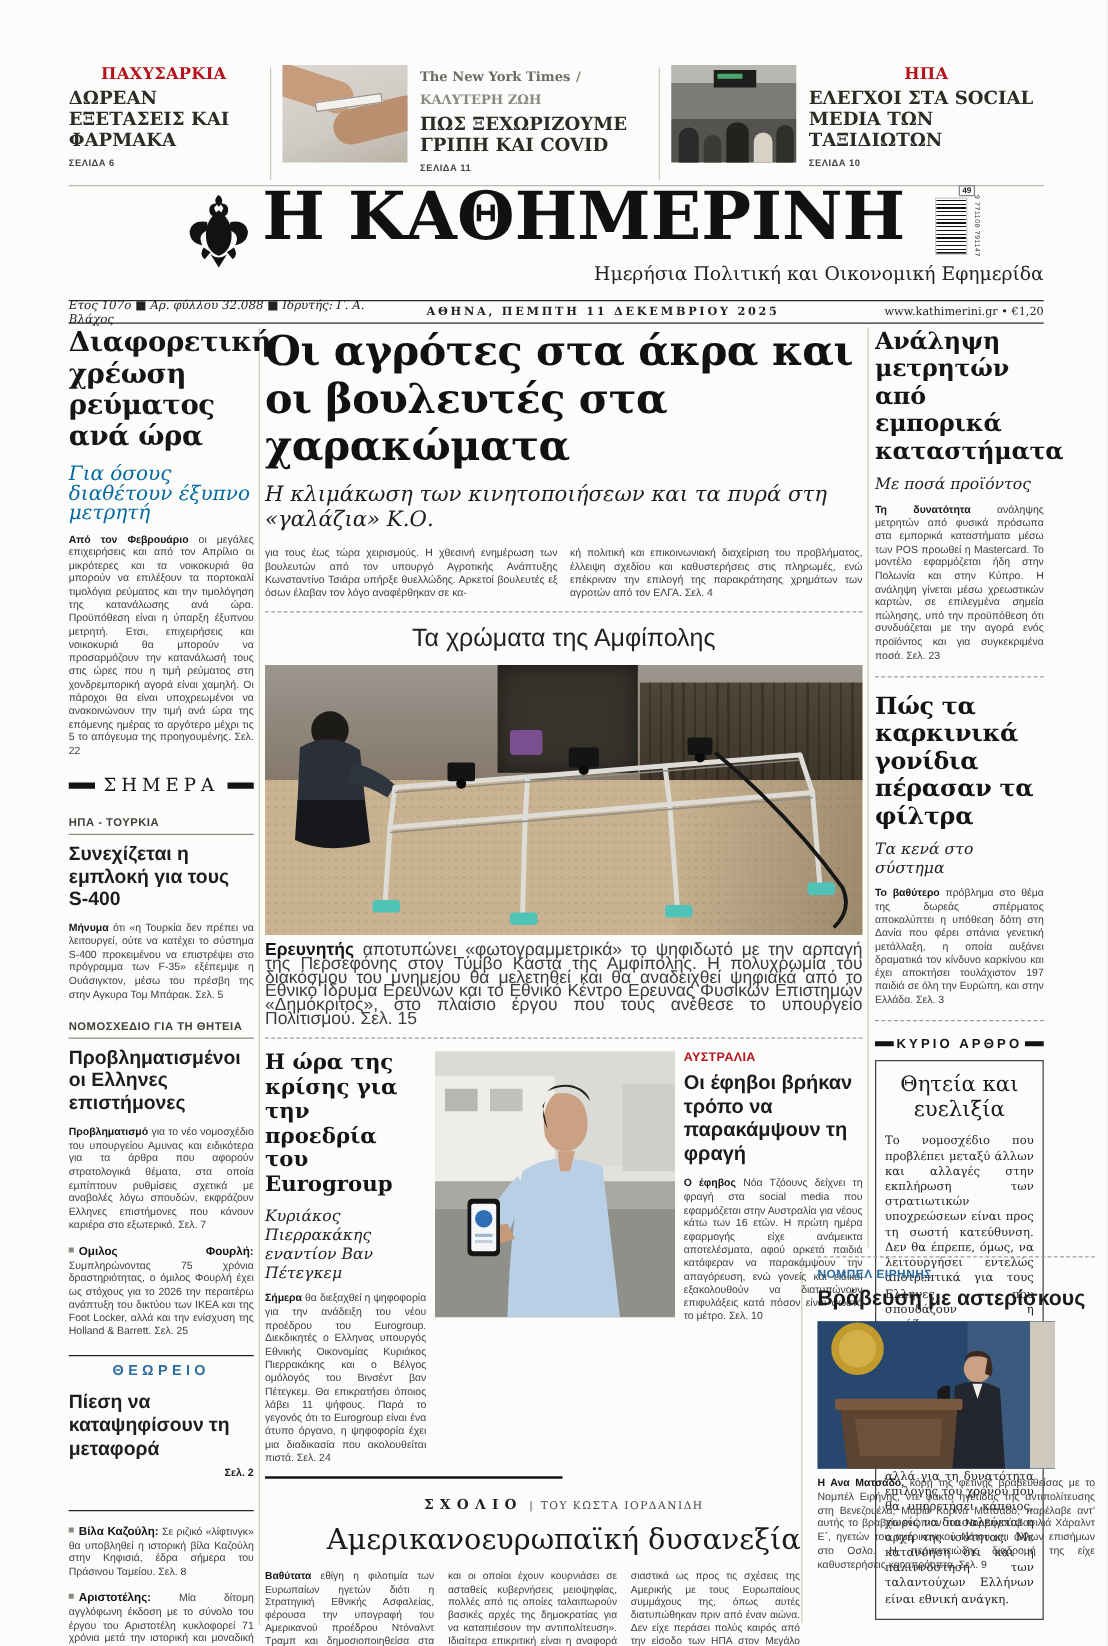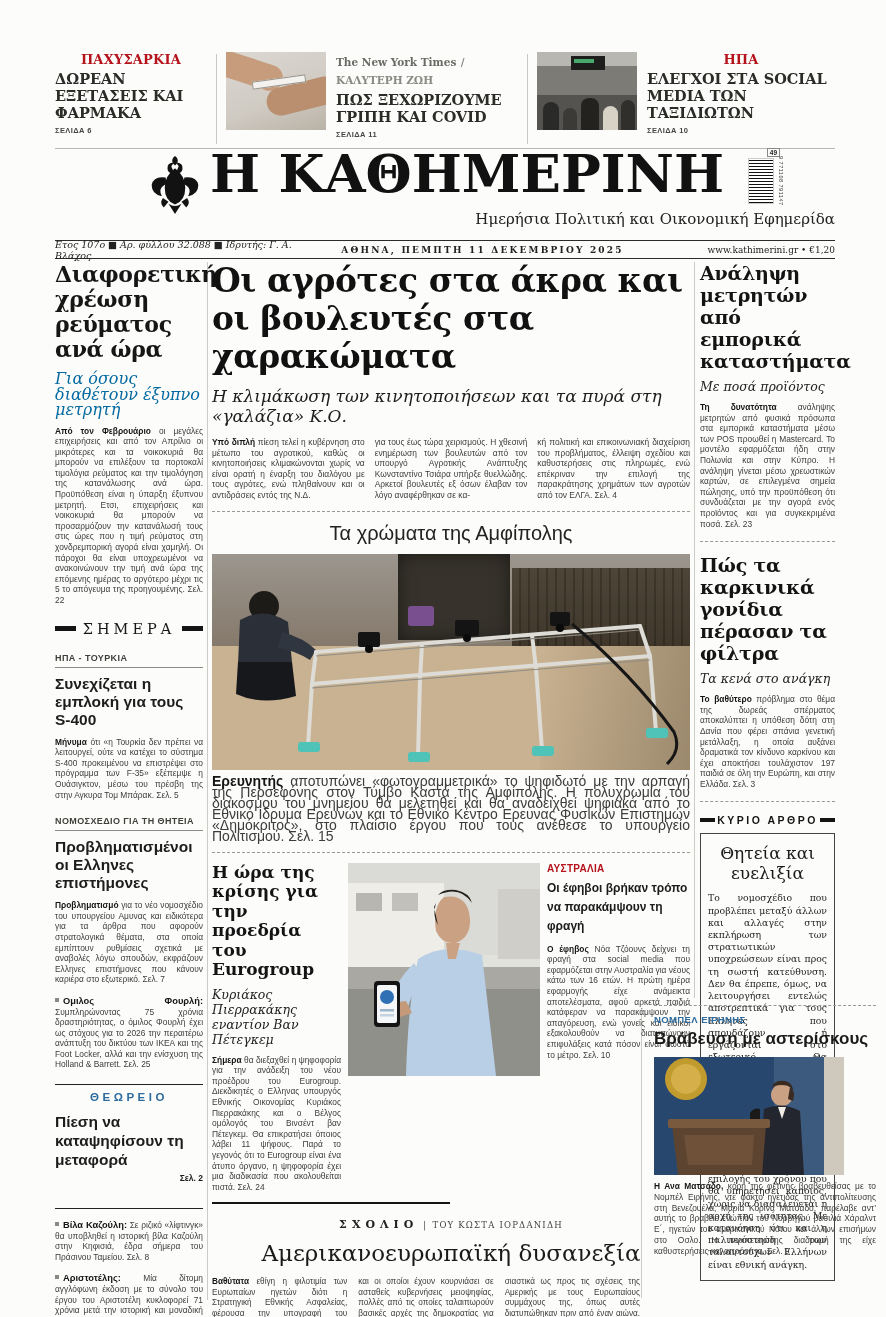--- a/index.html
+++ b/index.html
@@ -96,21 +96,21 @@
   .am-shadow{position:absolute;right:0;top:92px;width:150px;height:130px;background:linear-gradient(100deg,transparent,rgba(70,60,40,.35));}
   .photo-amphi svg{position:absolute;inset:0;}
 
   .row-mid{display:flex;margin-top:9px;}
   .eg{width:129px;flex:none;}
   .eg-title{font-family:"DejaVu Serif",serif;font-weight:700;font-size:17px;line-height:19.5px;color:#141414;}
   .eg-dek{font-family:"DejaVu Serif",serif;font-style:italic;font-size:12.5px;line-height:15px;margin-top:7px;color:#222;}
   .photo-phone{position:relative;width:192px;height:213px;margin:0 7px;flex:none;overflow:hidden;background:#dfe0da;}
   .au{width:143px;flex:none;}
   .au-kicker{color:#b5121b;font-weight:700;font-size:10px;letter-spacing:.3px;}
-  .au-title{font-size:12px;line-height:19px;font-weight:700;margin-top:5px;color:#1b1b19;}
+  .au-title{font-size:16px;line-height:19px;font-weight:700;margin-top:5px;color:#1b1b19;}
 
   .thick-rule{width:238px;border-top:2.5px solid #141414;margin-top:10px;}
   .scholio-head{text-align:center;margin-top:9px;font-family:"DejaVu Serif",serif;color:#222;}
   .scholio-head .s1{font-weight:700;font-size:11px;letter-spacing:5px;}
   .scholio-head .s2{font-size:8.5px;letter-spacing:1.2px;color:#444;}
   .scholio-title{text-align:center;font-family:"DejaVu Serif",serif;font-size:23px;color:#1a1a1a;margin-top:8px;}
   .scholio-cols{display:flex;gap:11px;margin-top:11px;width:428px;}
   .scholio-cols .c{flex:1;font-size:8.2px;line-height:10.4px;text-align:justify;color:#3c3c3a;}
 
   
@@ -241,21 +241,20 @@
 
     <div class="brief"><span class="bullet"></span><span class="bl">Βίλα Καζούλη:</span> <span>Σε ριζικό «λίφτινγκ» θα υποβληθεί η ιστορική βίλα Καζούλη στην Κηφισιά, έδρα σήμερα του Πράσινου Ταμείου. Σελ. 8</span></div>
     <div class="brief"><span class="bullet"></span><span class="bl">Αριστοτέλης:</span> <span>Μία δίτομη αγγλόφωνη έκδοση με το σύνολο του έργου του Αριστοτέλη κυκλοφορεί 71 χρόνια μετά την ιστορική και μοναδική έκδοση της Οξφόρδης. Σελ. 15</span></div>
     <div class="brief"><span class="bullet"></span><span class="bl">ΗΠΑ - Βενεζουέλα:</span> <span>Δεξαμενόπλοιο κατέλαβαν χθες το βράδυ οι ΗΠΑ στα ανοικτά της Βενεζουέλας, κλιμακώνοντας την αντιπαράθεση με το καθεστώς του προέδρου Νικολάς Μαδούρο. «Καταλάβαμε ένα πολύ μεγάλο τάνκερ, το μεγαλύτερο που έχει ποτέ δεσμευθεί», τόνισε ο πρόεδρος Ντόναλντ Τραμπ.</span></div>
   </div>
 
   <div class="center">
     <div class="lead-title">Οι αγρότες στα άκρα και οι βουλευτές στα χαρακώματα</div>
     <div class="lead-dek">Η κλιμάκωση των κινητοποιήσεων και τα πυρά στη «γαλάζια» Κ.Ο.</div>
     <div class="cols3">
-      <div class="c"><span class="lead-w">Υπό διπλή</span> <span>πίεση τελεί η κυβέρνηση στο μέτωπο του αγροτικού, καθώς οι κινητοποιήσεις κλιμακώνονται χωρίς να είναι ορατή η έναρξη του διαλόγου με τους αγρότες, ενώ πληθαίνουν και οι αντιδράσεις εντός της Ν.Δ.</span></div>
       <div class="c">για τους έως τώρα χειρισμούς. Η χθεσινή ενημέρωση των βουλευτών από τον υπουργό Αγροτικής Ανάπτυξης Κωνσταντίνο Τσιάρα υπήρξε θυελλώδης. Αρκετοί βουλευτές εξ όσων έλαβαν τον λόγο αναφέρθηκαν σε κα-</div>
       <div class="c">κή πολιτική και επικοινωνιακή διαχείριση του προβλήματος, έλλειψη σχεδίου και καθυστερήσεις στις πληρωμές, ενώ επέκριναν την επιλογή της παρακράτησης χρημάτων των αγροτών από τον ΕΛΓΑ. Σελ. 4</div>
     </div>
 
     <div class="dashed dash-c"></div>
     <div class="amphi-title">Τα χρώματα της Αμφίπολης</div>
 
     <div class="photo-amphi">
       <div class="am-floor"></div>
       <div class="am-wall"></div>
@@ -371,21 +370,21 @@
   </div>
 
   <div class="rightcol">
     <div class="rc-title">Ανάληψη μετρητών από εμπορικά καταστήματα</div>
     <div class="rc-dek">Με ποσά προϊόντος</div>
     <div class="body-sm"><span class="lead-w">Τη δυνατότητα</span> <span>ανάληψης μετρητών από φυσικά πρόσωπα στα εμπορικά καταστήματα μέσω των POS προωθεί η Mastercard. Το μοντέλο εφαρμόζεται ήδη στην Πολωνία και στην Κύπρο. Η ανάληψη γίνεται μέσω χρεωστικών καρτών, σε επιλεγμένα σημεία πώλησης, υπό την προϋπόθεση ότι συνδυάζεται με την αγορά ενός προϊόντος και για συγκεκριμένα ποσά. Σελ. 23</span></div>
 
     <div class="dashed dash-r"></div>
 
     <div class="rc-title">Πώς τα καρκινικά γονίδια πέρασαν τα φίλτρα</div>
-    <div class="rc-dek">Τα κενά στο ανάγκη</div>
+    <div class="rc-dek">Τα κενά στο σύστημα</div>
     <div class="body-sm"><span class="lead-w">Το βαθύτερο</span> <span>πρόβλημα στο θέμα της δωρεάς σπέρματος αποκαλύπτει η υπόθεση δότη στη Δανία που φέρει σπάνια γενετική μετάλλαξη, η οποία αυξάνει δραματικά τον κίνδυνο καρκίνου και έχει αποκτήσει τουλάχιστον 197 παιδιά σε όλη την Ευρώπη, και στην Ελλάδα. Σελ. 3</span></div>
 
     <div class="dashed dash-r"></div>
 
     <div class="kyrio-head">
       <div class="bar"></div>
       <div class="kyrio-label">ΚΥΡΙΟ ΑΡΘΡΟ</div>
       <div class="bar"></div>
     </div>
     <div class="kyrio-box">

